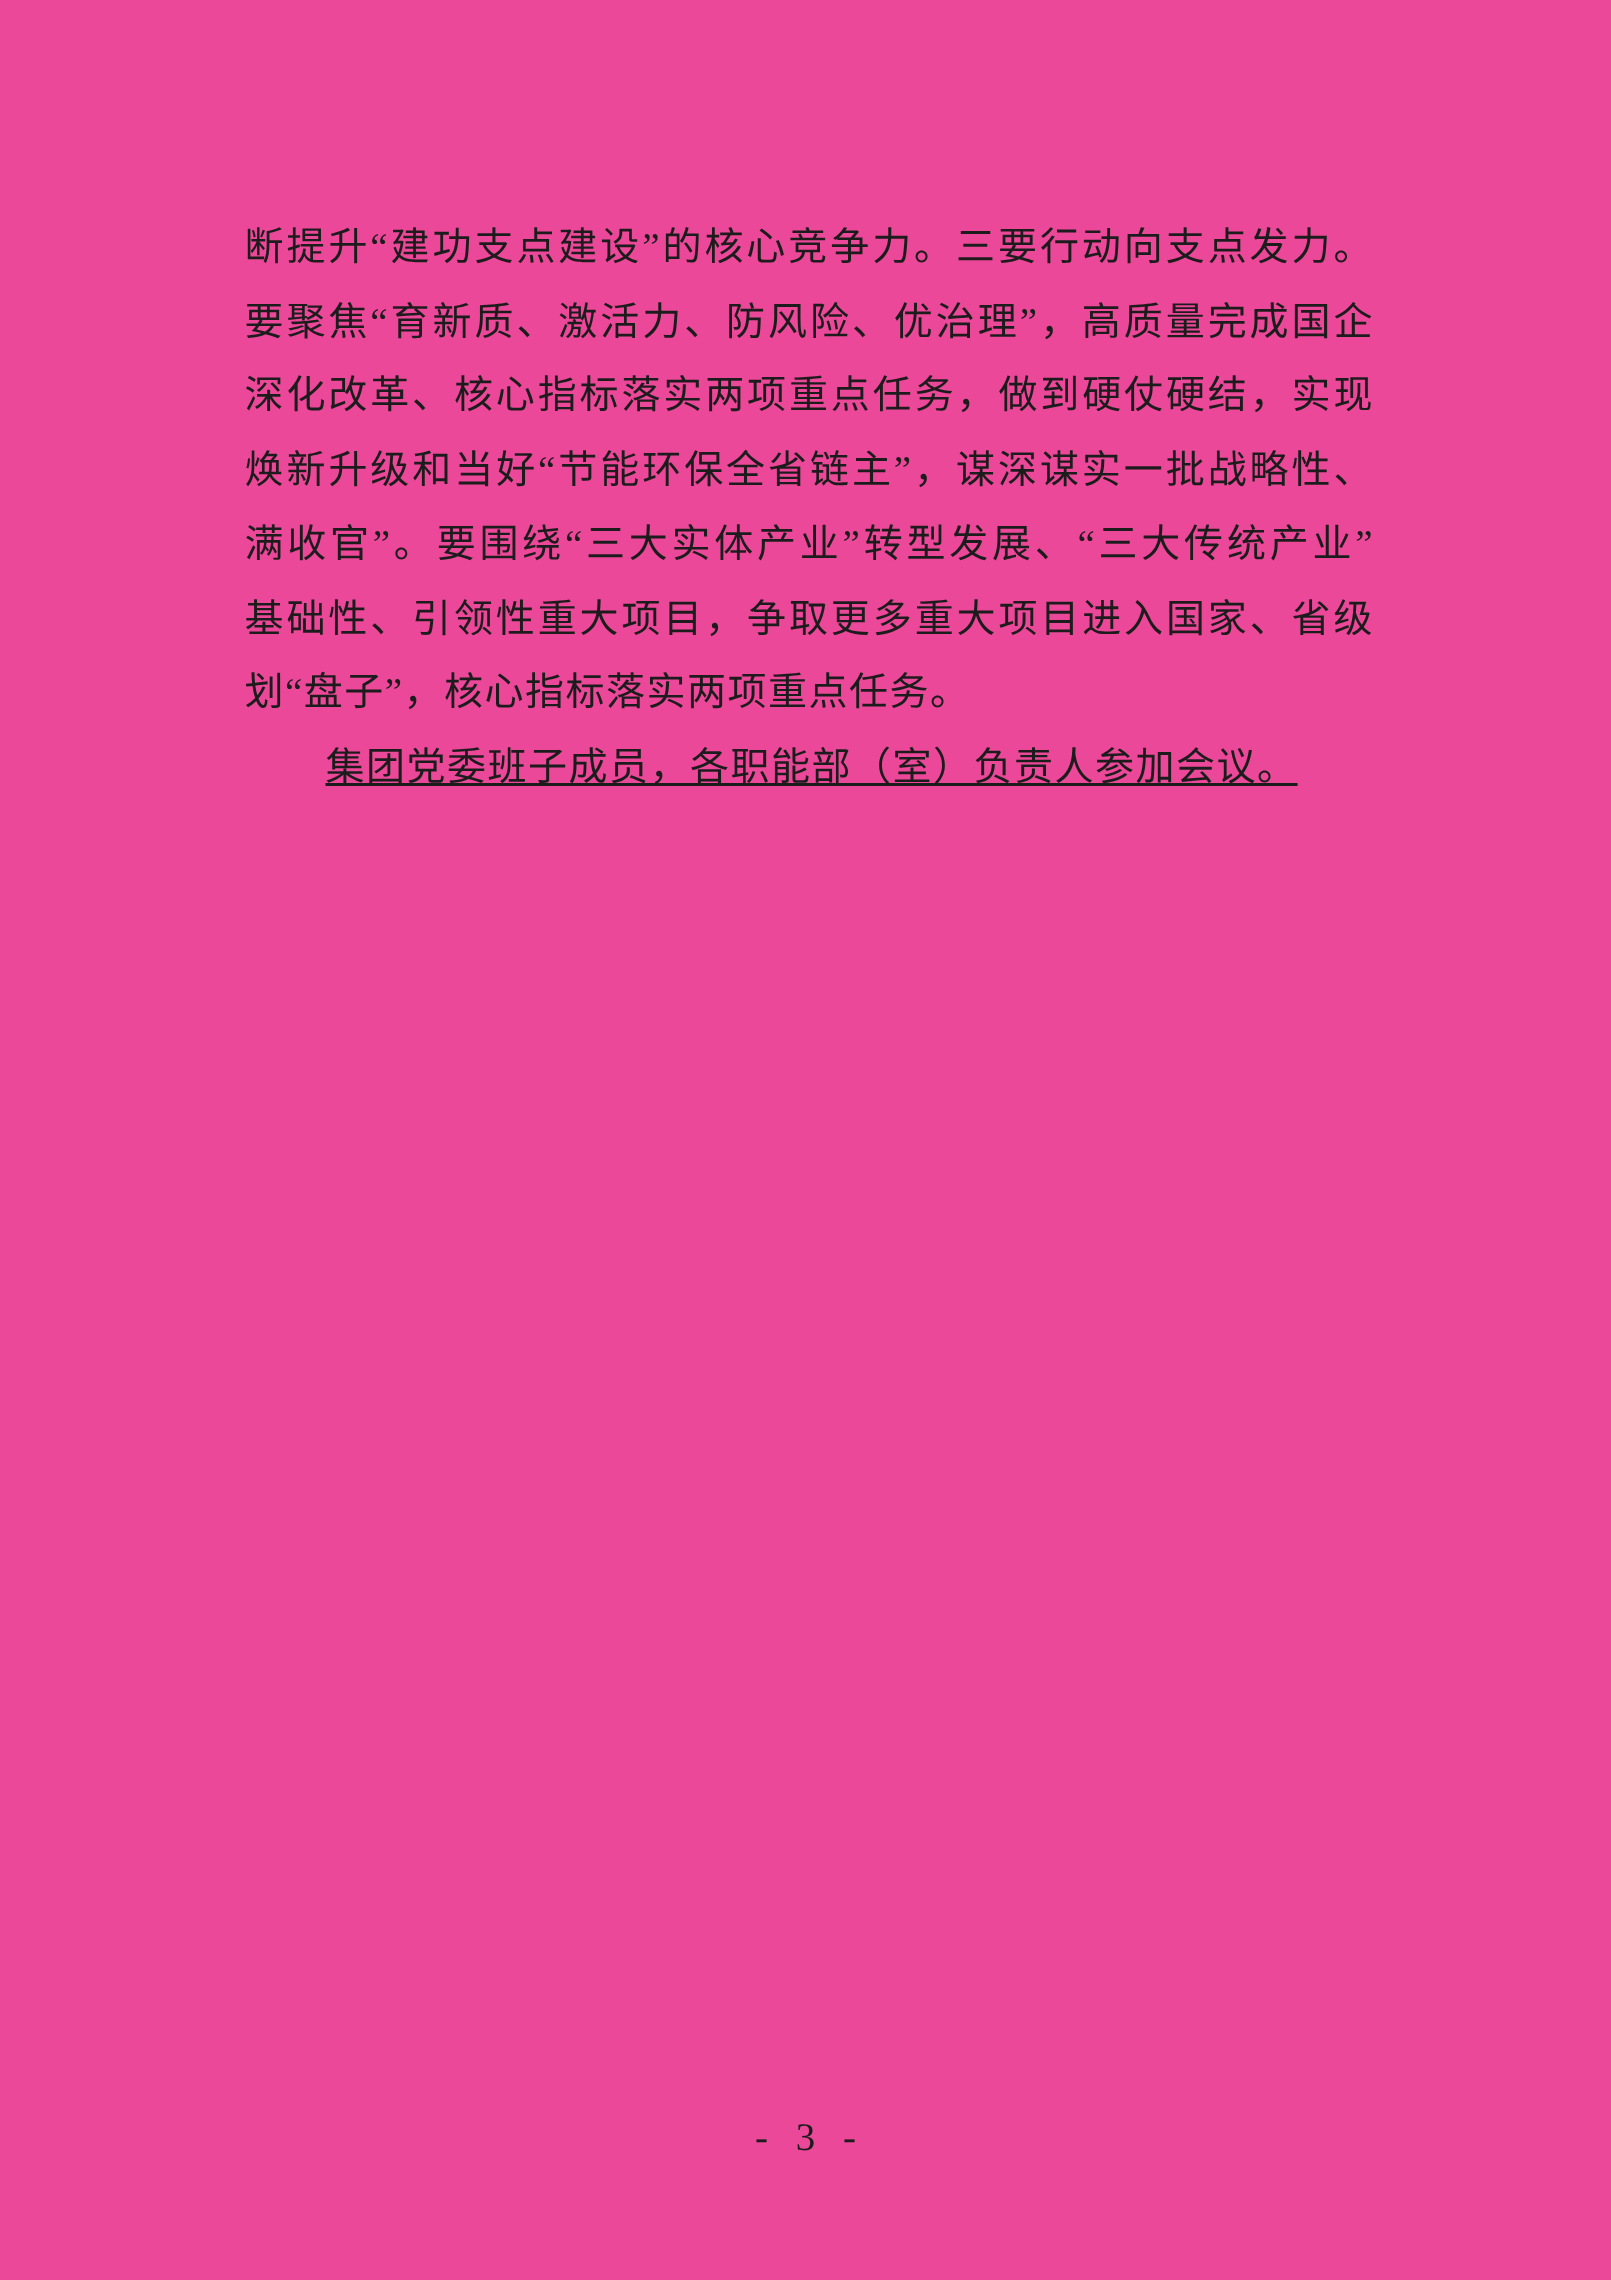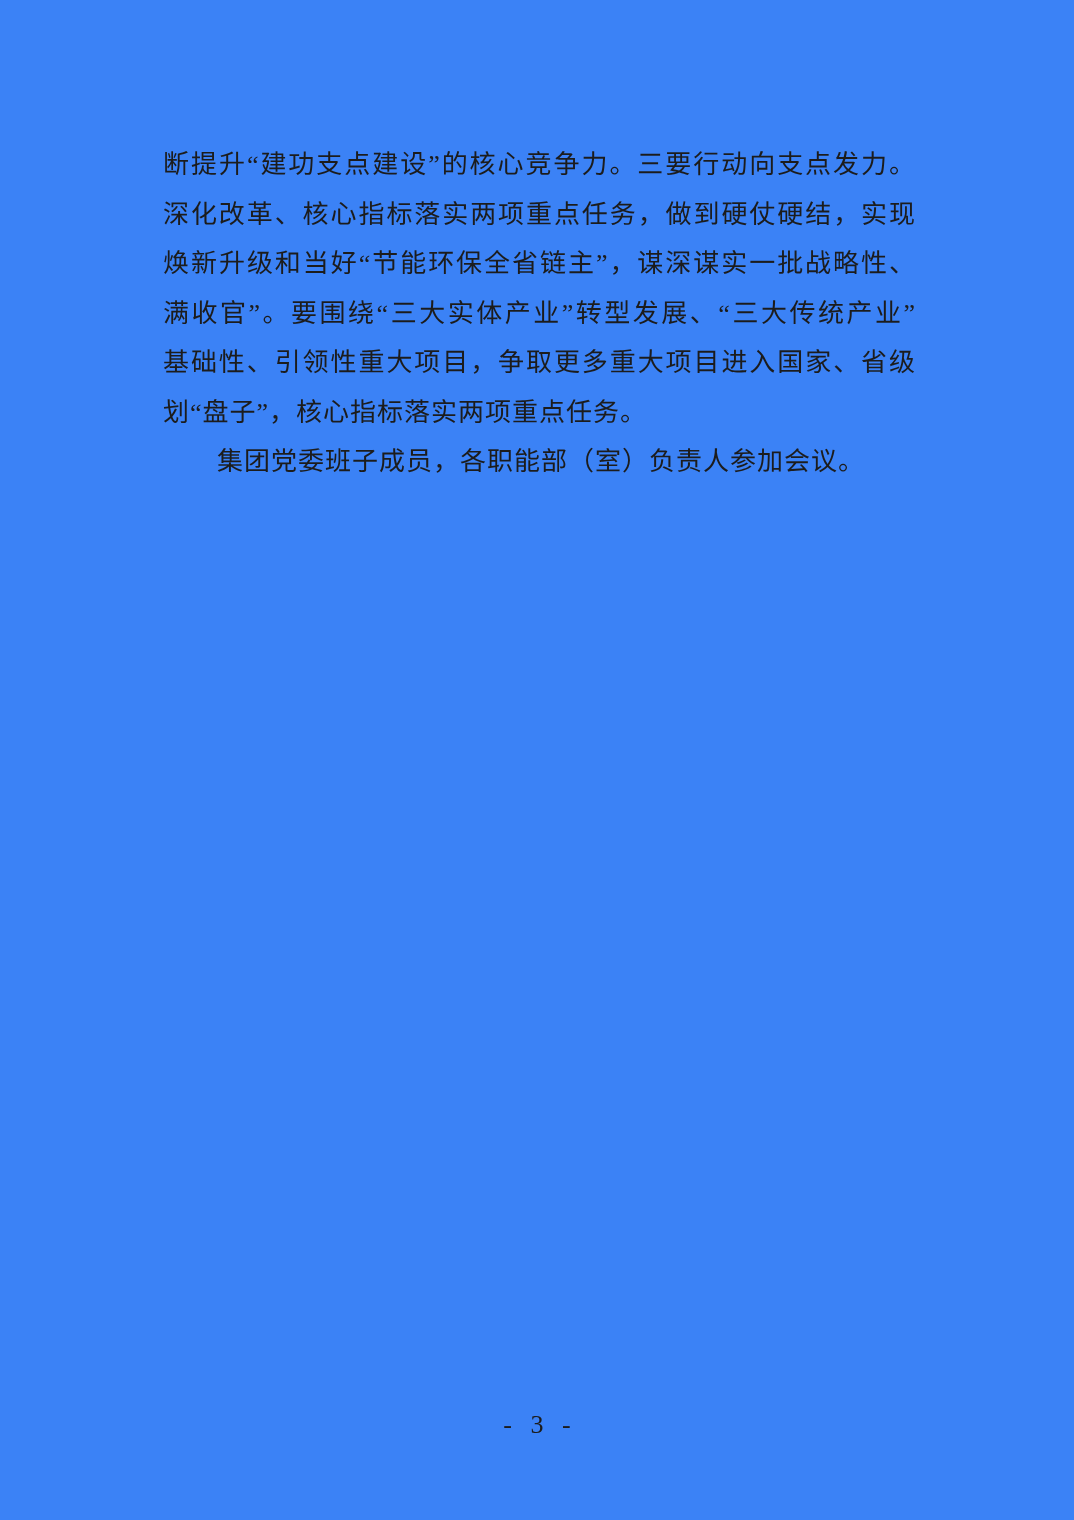--- a/index.html
+++ b/index.html
@@ -4,21 +4,21 @@
 <style>
   html, body {
     margin: 0;
     padding: 0;
     background: #ffffff;
   }
   .page {
     position: relative;
     width: 1074px;
     height: 1520px;
-    background: #3b82f6;
+    background: #ec4899;
     color: #1c1c1c;
     font-family: "Liberation Serif", "DejaVu Serif", serif;
     overflow: hidden;
   }
   .text-block {
     position: absolute;
     left: 163px;
     top: 140px;
     width: 753px;
   }
@@ -31,40 +31,42 @@
     overflow: hidden;
   }
   
   .line.fill {
     white-space: normal;
     text-align: justify;
     text-align-last: justify;
   }
   .line.indent {
     text-indent: 54px;
+    text-decoration: underline;
   }
   .page-number {
     position: absolute;
     left: 0;
     right: 0;
     top: 1405px;
     text-align: center;
     font-size: 26px;
     line-height: 40px;
     word-spacing: 12px;
     color: #1c1c1c;
   }
 </style>
 </head>
 <body>
 
 <main class="page">
 
   <section class="text-block">
     <div class="line fill">断提升“建功支点建设”的核心竞争力。三要行动向支点发力。</div>
+    <div class="line fill">要聚焦“育新质、激活力、防风险、优治理”，高质量完成国企</div>
     <div class="line fill">深化改革、核心指标落实两项重点任务，做到硬仗硬结，实现“圆</div>
     <div class="line fill">焕新升级和当好“节能环保全省链主”，谋深谋实一批战略性、</div>
     <div class="line fill">满收官”。要围绕“三大实体产业”转型发展、“三大传统产业”</div>
     <div class="line fill">基础性、引领性重大项目，争取更多重大项目进入国家、省级规</div>
     <div class="line">划“盘子”，核心指标落实两项重点任务。</div>
     <div class="line indent">集团党委班子成员，各职能部（室）负责人参加会议。</div>
   </section>
 
   <footer class="page-number">- 3 -</footer>
 

